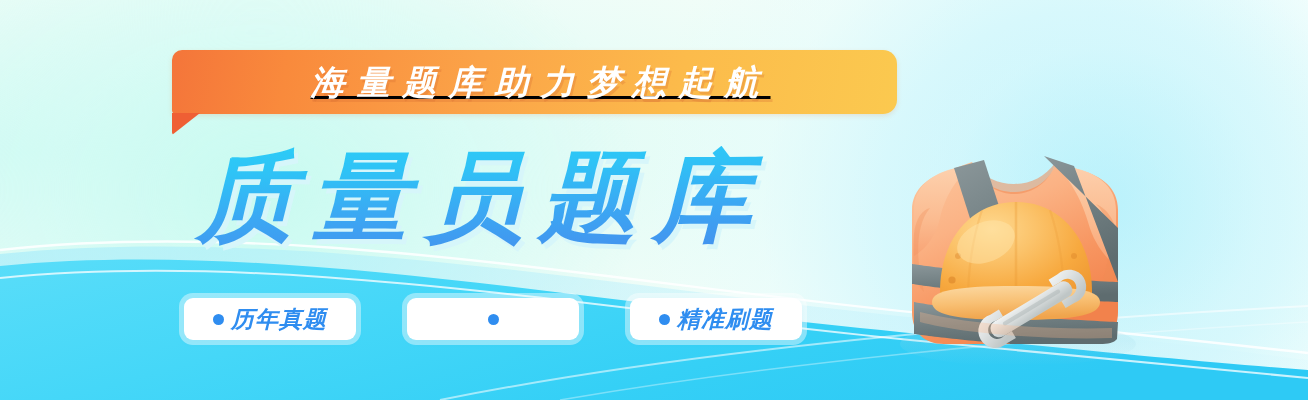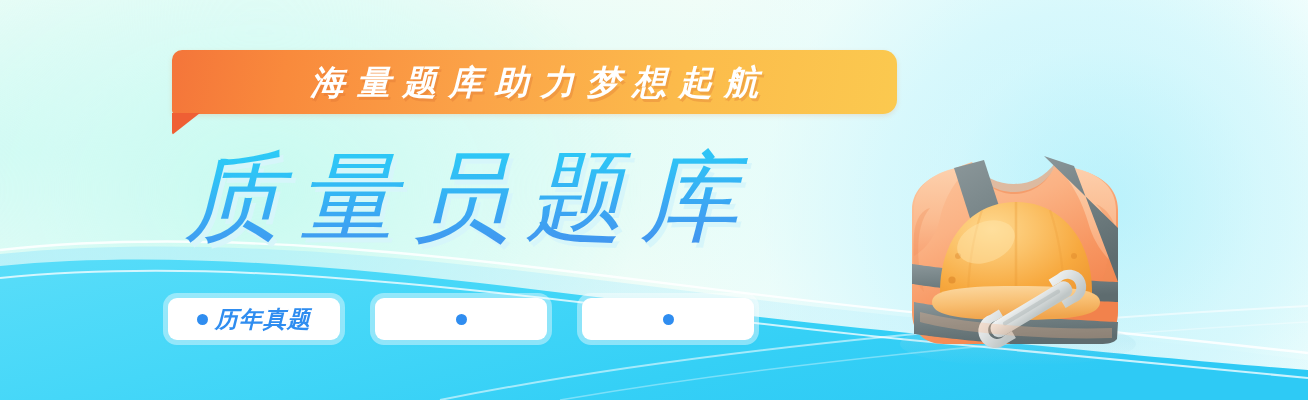--- a/index.html
+++ b/index.html
@@ -44,41 +44,41 @@
   .wave-wrap{position:absolute;left:0;bottom:0;width:1308px;height:190px;pointer-events:none;}
   .wave-wrap svg{display:block;width:1308px;height:190px;}
 
   
   .ribbon{
     position:absolute; left:172px; top:50px;
     width:725px; height:64px;
     background:linear-gradient(100deg,#f4753a 0%,#f98a3c 16%,#fba348 42%,#fcbb4b 70%,#fbc94f 100%);
     border-radius:10px 14px 14px 4px;
     box-shadow:0 2px 5px rgba(226,127,60,.18);
-    display:flex; align-items:center; justify-content:center;
+    display:flex; align-items:center; justify-content:center;text-decoration:underline;
   }
   .ribbon-tail{
     position:absolute; left:172px; top:113px;
     width:0;height:0;
     border-left:28px solid #ef5f34;
     border-bottom:22px solid transparent;
     border-bottom-left-radius:3px;
   }
   .ribbon-text{
     font-size:34px; font-weight:700; font-style:italic;
     color:#ffffff; letter-spacing:12px; text-indent:12px;
     text-shadow:2px 3px 0 rgba(214,110,50,.30);
     white-space:nowrap;
     line-height:1;
   }
 
   
   .title{
-    position:absolute; left:168px; top:146px;
-    font-size:98px; font-weight:400; font-style:italic;
+    position:absolute; left:181px; top:146px;
+    font-size:98px; font-weight:700; font-style:italic;
     letter-spacing:16px; text-indent:16px;
     line-height:1.06;
     white-space:nowrap;
     background:linear-gradient(178deg,#2ccdf7 0%,#2fc2f6 26%,#3ba7f3 62%,#4491ee 100%);
     -webkit-background-clip:text; background-clip:text;
     color:transparent; -webkit-text-fill-color:transparent;
     filter:drop-shadow(4px 5px 0 rgba(214,245,250,.95));
     text-align:center;
   }
 
@@ -88,20 +88,21 @@
     display:flex; align-items:center; gap:35px;
   }
   .pill{
     position:relative;
     height:42px; min-width:172px;
     padding:0 16px;
     display:flex; align-items:center; justify-content:center; gap:7px;
     background:#ffffff;
     border-radius:9px;
     box-shadow:0 0 0 5px rgba(255,255,255,.42), 0 2px 6px rgba(70,180,215,.16);
+    margin-left:16px;
   }
   .pill-dot{
     width:11px;height:11px;border-radius:50%;
     background:#2f8df0;
     flex:0 0 auto;
   }
   .pill-label{
     font-size:23px; font-weight:700; font-style:italic;
     color:#2f8df0; letter-spacing:1px;
     white-space:nowrap; line-height:1;
@@ -163,20 +164,21 @@
       <span class="pill-dot"></span>
       <span class="pill-label">历年真题</span>
     </div>
 
     <div class="pill">
       <span class="pill-dot"></span>
     </div>
 
     <div class="pill">
       <span class="pill-dot"></span>
+      <span class="pill-label">精准刷题</span>
     </div>
 
   </div>
 
   <div class="hero">
     <svg viewBox="0 0 290 268" xmlns="http://www.w3.org/2000/svg">
       <defs>
         <linearGradient id="vestG" x1="0" y1="0" x2="0.5" y2="1">
           <stop offset="0%" stop-color="#fcc79f"></stop>
           <stop offset="38%" stop-color="#fbb284"></stop>

